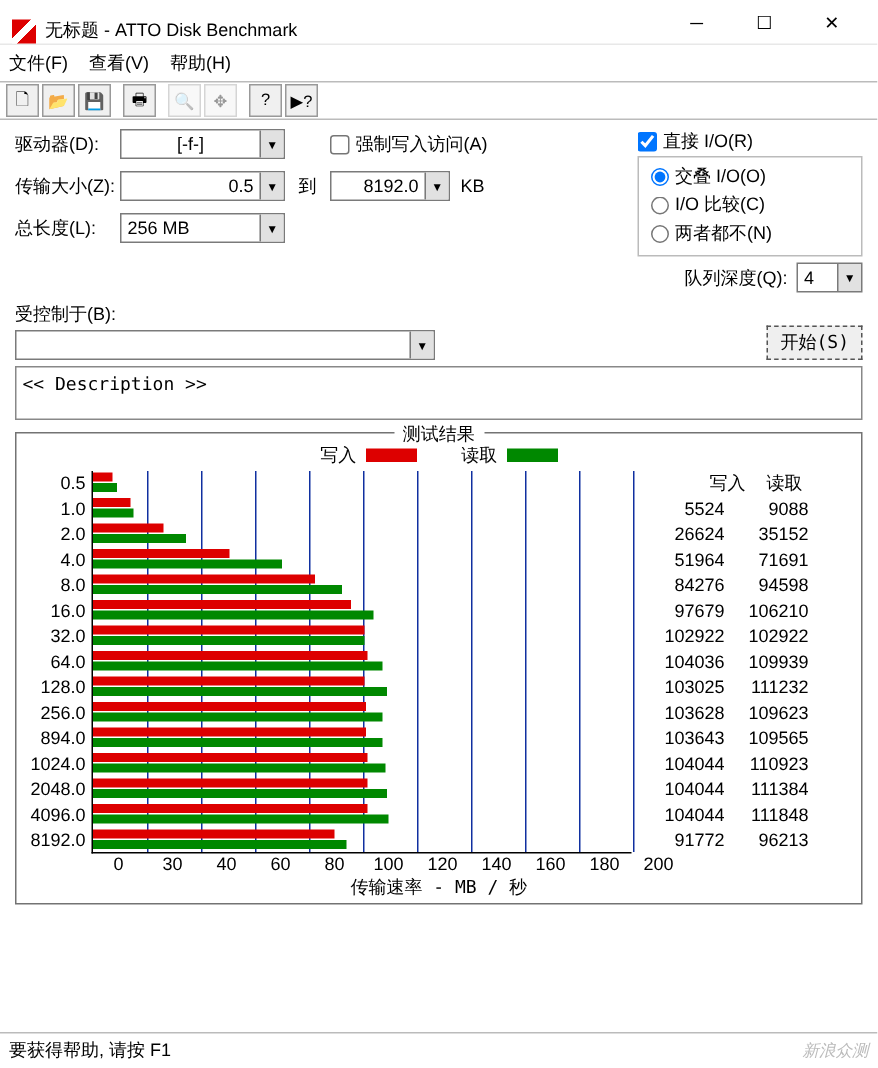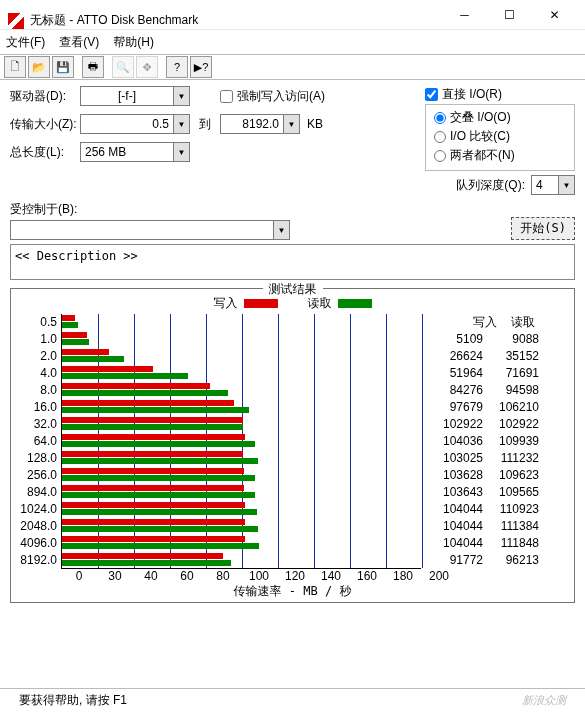--- a/index.html
+++ b/index.html
@@ -46,21 +46,21 @@
 .bar{position:absolute;height:6px;left:0}
 .bar.write{background:#d00;top:1px}
 .bar.read{background:#080;top:8px}
 .xlabels{display:flex;margin-left:46px;font-family:monospace}
 .xlabels div{width:36px;text-align:center}
 .xaxis-title{text-align:center;font-family:monospace;margin-top:0}
 .data-cols{display:flex;flex-direction:column;margin-left:6px}
 .data-hdr{display:flex;justify-content:flex-end;gap:14px;padding-right:4px}
 .data-row{display:flex;font-family:monospace;height:17px;line-height:17px}
 .data-row .c{width:56px;text-align:right}
-.statusbar{position:absolute;bottom:0;left:0;right:0;height:24px;border-top:1px solid #bbb;display:flex;align-items:center;padding:0 19px;justify-content:space-between}
+.statusbar{position:absolute;bottom:0;left:0;right:0;height:24px;border-top:1px solid #bbb;display:flex;align-items:center;padding:0 6px;justify-content:space-between}
 .watermark{color:#bbb;font-style:italic;font-size:11px}
 </style>
 </head>
 <body>
 
 <div class="titlebar">
   <div class="title-ico"></div>
   <div class="title-text">无标题 - ATTO Disk Benchmark</div>
   <div class="winbtns">
     <div class="winbtn">─</div>
@@ -272,21 +272,21 @@
             </div>
           </div>
       </div>
       <div class="data-cols">
         <div class="data-hdr">
           <span>写入</span>
             <span>读取</span>
         </div>
         <div id="datarows">
             <div class="data-row">
-              <div class="c">5109</div>
+              <div class="c">5524</div>
               <div class="c">9088</div>
             </div>
             <div class="data-row">
               <div class="c">26624</div>
               <div class="c">35152</div>
             </div>
             <div class="data-row">
               <div class="c">51964</div>
               <div class="c">71691</div>
             </div>

